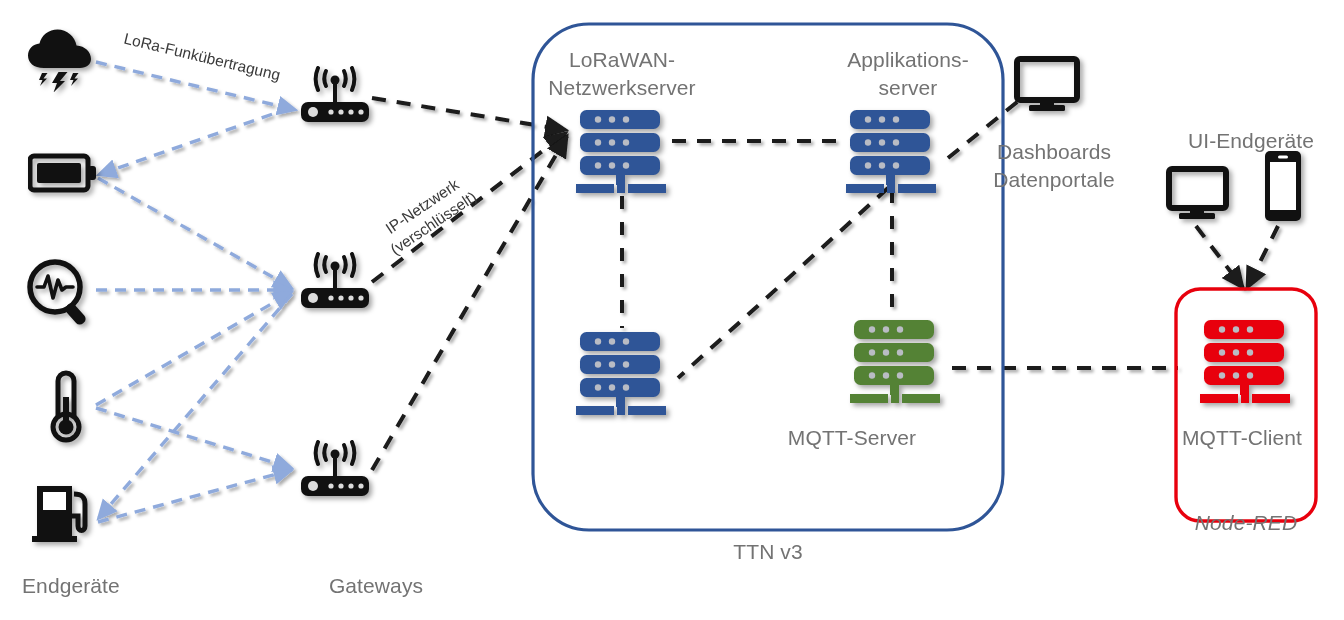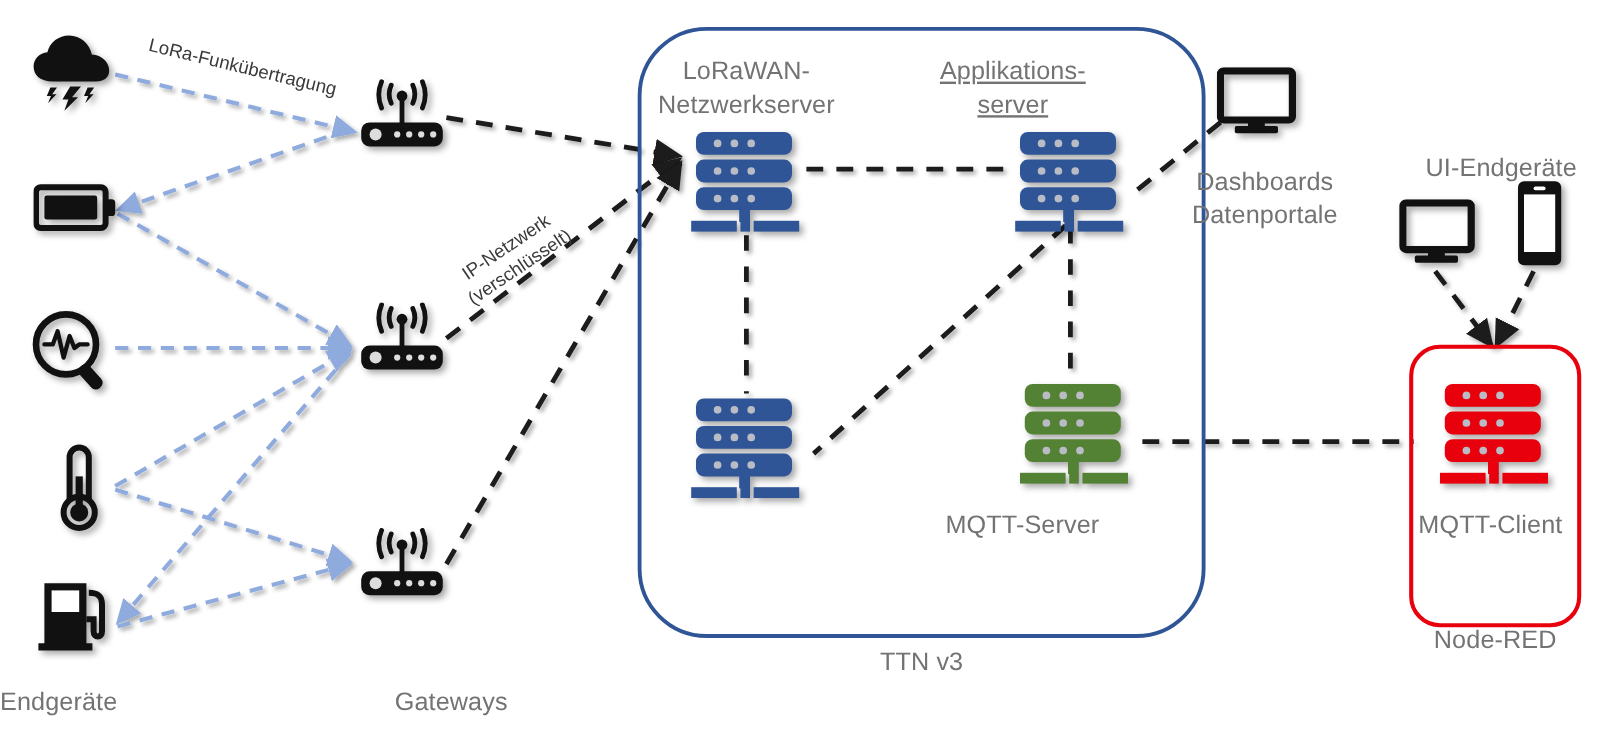--- a/index.html
+++ b/index.html
@@ -254,21 +254,21 @@
       <rect x="8" y="48" width="80" height="19" rx="6.5" ry="6.5" fill="#2F5597"></rect>
       <circle cx="26" cy="57.5" r="3.2" fill="#b9bcc4"></circle>
       <circle cx="40" cy="57.5" r="3.2" fill="#b9bcc4"></circle>
       <circle cx="54" cy="57.5" r="3.2" fill="#b9bcc4"></circle>
       <rect x="44" y="64" width="9" height="13" fill="#2F5597"></rect>
       <rect x="4" y="76" width="38" height="9" fill="#2F5597"></rect>
       <rect x="45" y="76" width="8" height="9" fill="#2F5597"></rect>
       <rect x="56" y="76" width="38" height="9" fill="#2F5597"></rect>
     </svg>
   </div>
-  <div class="lbl" style="left:754px; top:46px; width:180px;text-decoration:underline;">Applikations-
+  <div class="lbl" style="left:818px; top:46px; width:180px;">Applikations-
 server</div>
 
   <div class="node" style="left:572px; top:330px;">
     <svg class="shadowed" width="100" height="86" viewBox="0 0 100 86">
       <rect x="8" y="2" width="80" height="19" rx="6.5" ry="6.5" fill="#2F5597"></rect>
       <circle cx="26" cy="11.5" r="3.2" fill="#b9bcc4"></circle>
       <circle cx="40" cy="11.5" r="3.2" fill="#b9bcc4"></circle>
       <circle cx="54" cy="11.5" r="3.2" fill="#b9bcc4"></circle>
       <rect x="8" y="25" width="80" height="19" rx="6.5" ry="6.5" fill="#2F5597"></rect>
       <circle cx="26" cy="34.5" r="3.2" fill="#b9bcc4"></circle>
@@ -352,23 +352,23 @@
   <div class="node" style="left:1262px; top:148px;">
     <svg class="shadowed" width="42" height="76" viewBox="0 0 42 76">
       <rect x="3" y="3" width="36" height="70" rx="5" ry="5" fill="#111111"></rect>
       <rect x="8" y="14" width="26" height="48" fill="#ffffff"></rect>
       <rect x="16" y="7.5" width="10" height="3" rx="1.5" ry="1.5" fill="#ffffff"></rect>
     </svg>
   </div>
 
   <div class="lbl" style="left:693px; top:538px; width:150px;">TTN v3</div>
 
-  <div class="lbl" style="left:1176px; top:520px; width:140px;">Node-RED</div>
-
-  <div class="lbl" style="left:0px; top:572px; width:160px; text-align:left; ">Endgeräte</div>
+  <div class="lbl" style="left:1176px; top:509px; width:140px;font-style:italic;">Node-RED</div>
+
+  <div class="lbl" style="left:0px; top:572px; width:160px; text-align:left; padding-left:22px;">Endgeräte</div>
 
   <div class="lbl" style="left:280px; top:572px; width:160px; text-align:center; padding-left:16px;">Gateways</div>
 
   <div class="rot-lbl" style="left:92px; top:47px; width:220px; transform: rotate(13.5deg);">LoRa-Funkübertragung</div>
 
   <div class="rot-lbl lbl-small" style="left:333px; top:195px; width:190px; transform: rotate(-34deg);">IP-Netzwerk
 (verschlüsselt)</div>
 
 </div>
 

